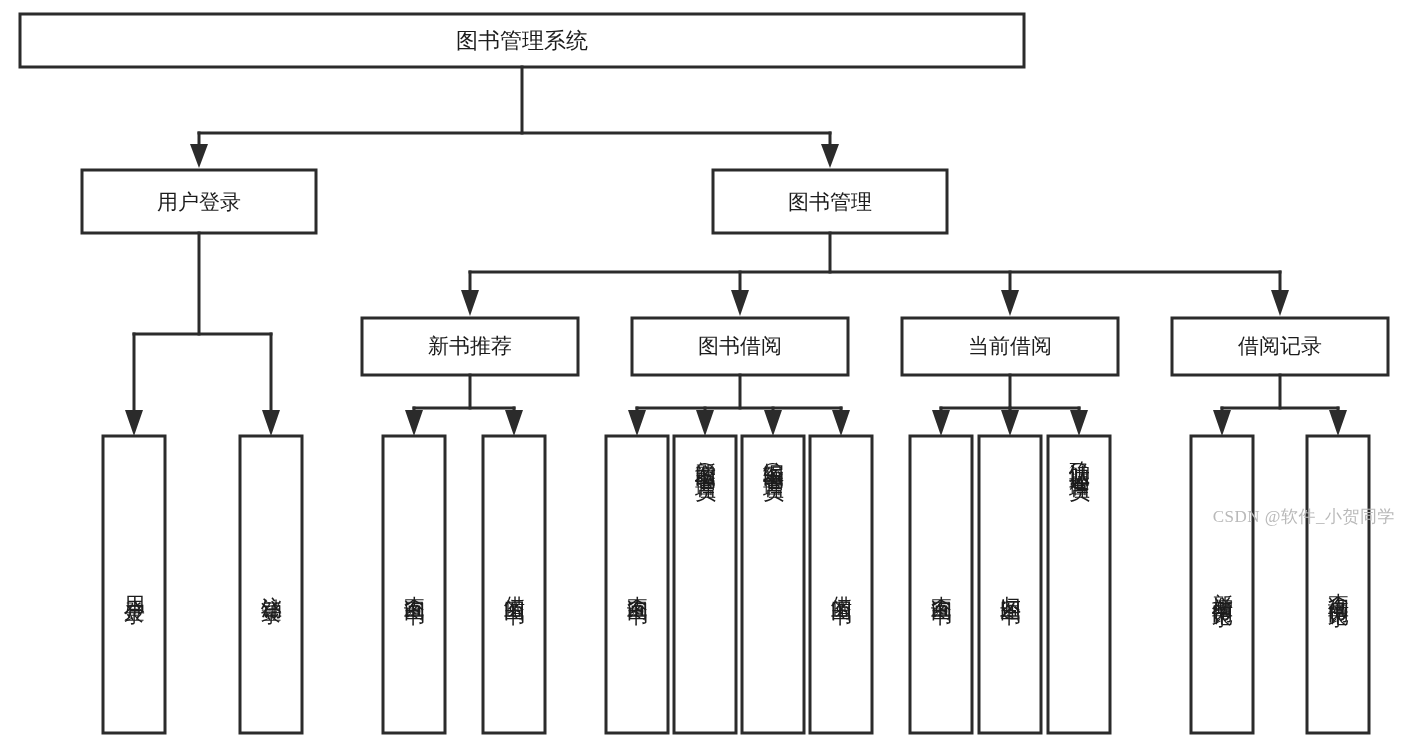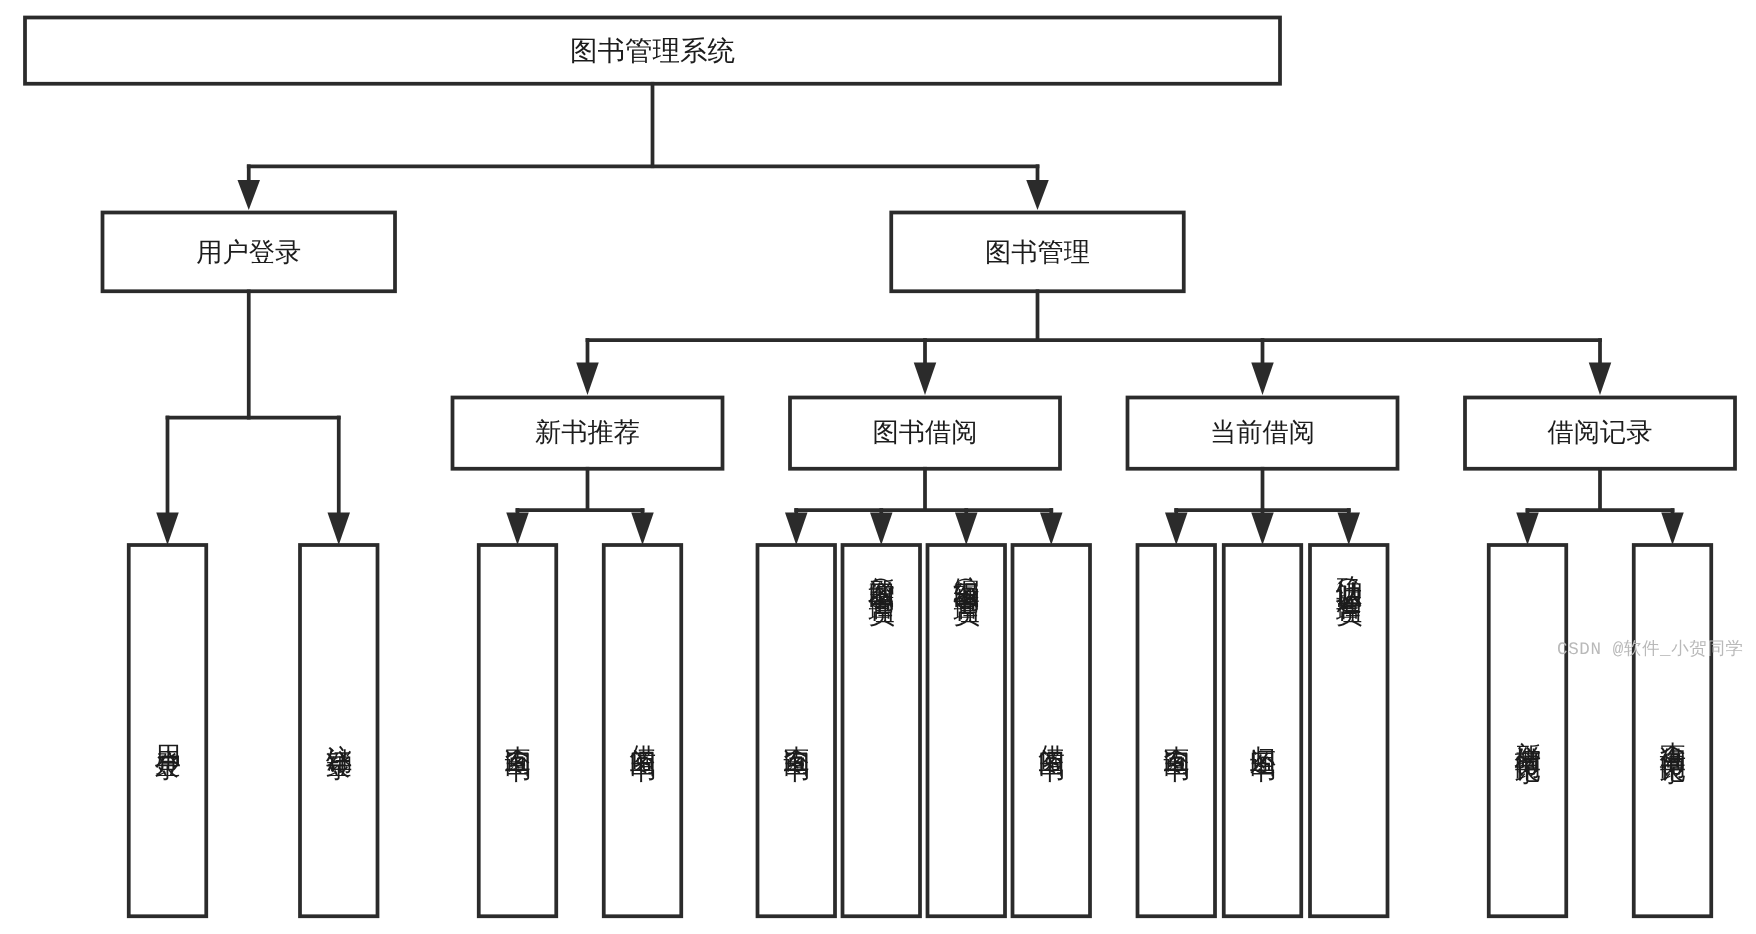--- a/index.html
+++ b/index.html
@@ -65,22 +65,22 @@
     font-size: 21px;
     line-height: 1.18;
     letter-spacing: 3px;
     color: #1c1c1c;
     white-space: nowrap;
   }
   #watermark {
     position: absolute;
     right: 10px;
     bottom: 6px;
-    font-family: Liberation Mono, monospace;
-    font-size: 14px;
+    font-family: Liberation Serif, serif;
+    font-size: 17px;
     color: #b9b9b9;
     letter-spacing: 0.5px;
     white-space: nowrap;
     margin-top: 12px;
   }
 </style>
 </head>
 <body>
 
 <div id="diagram-root">

